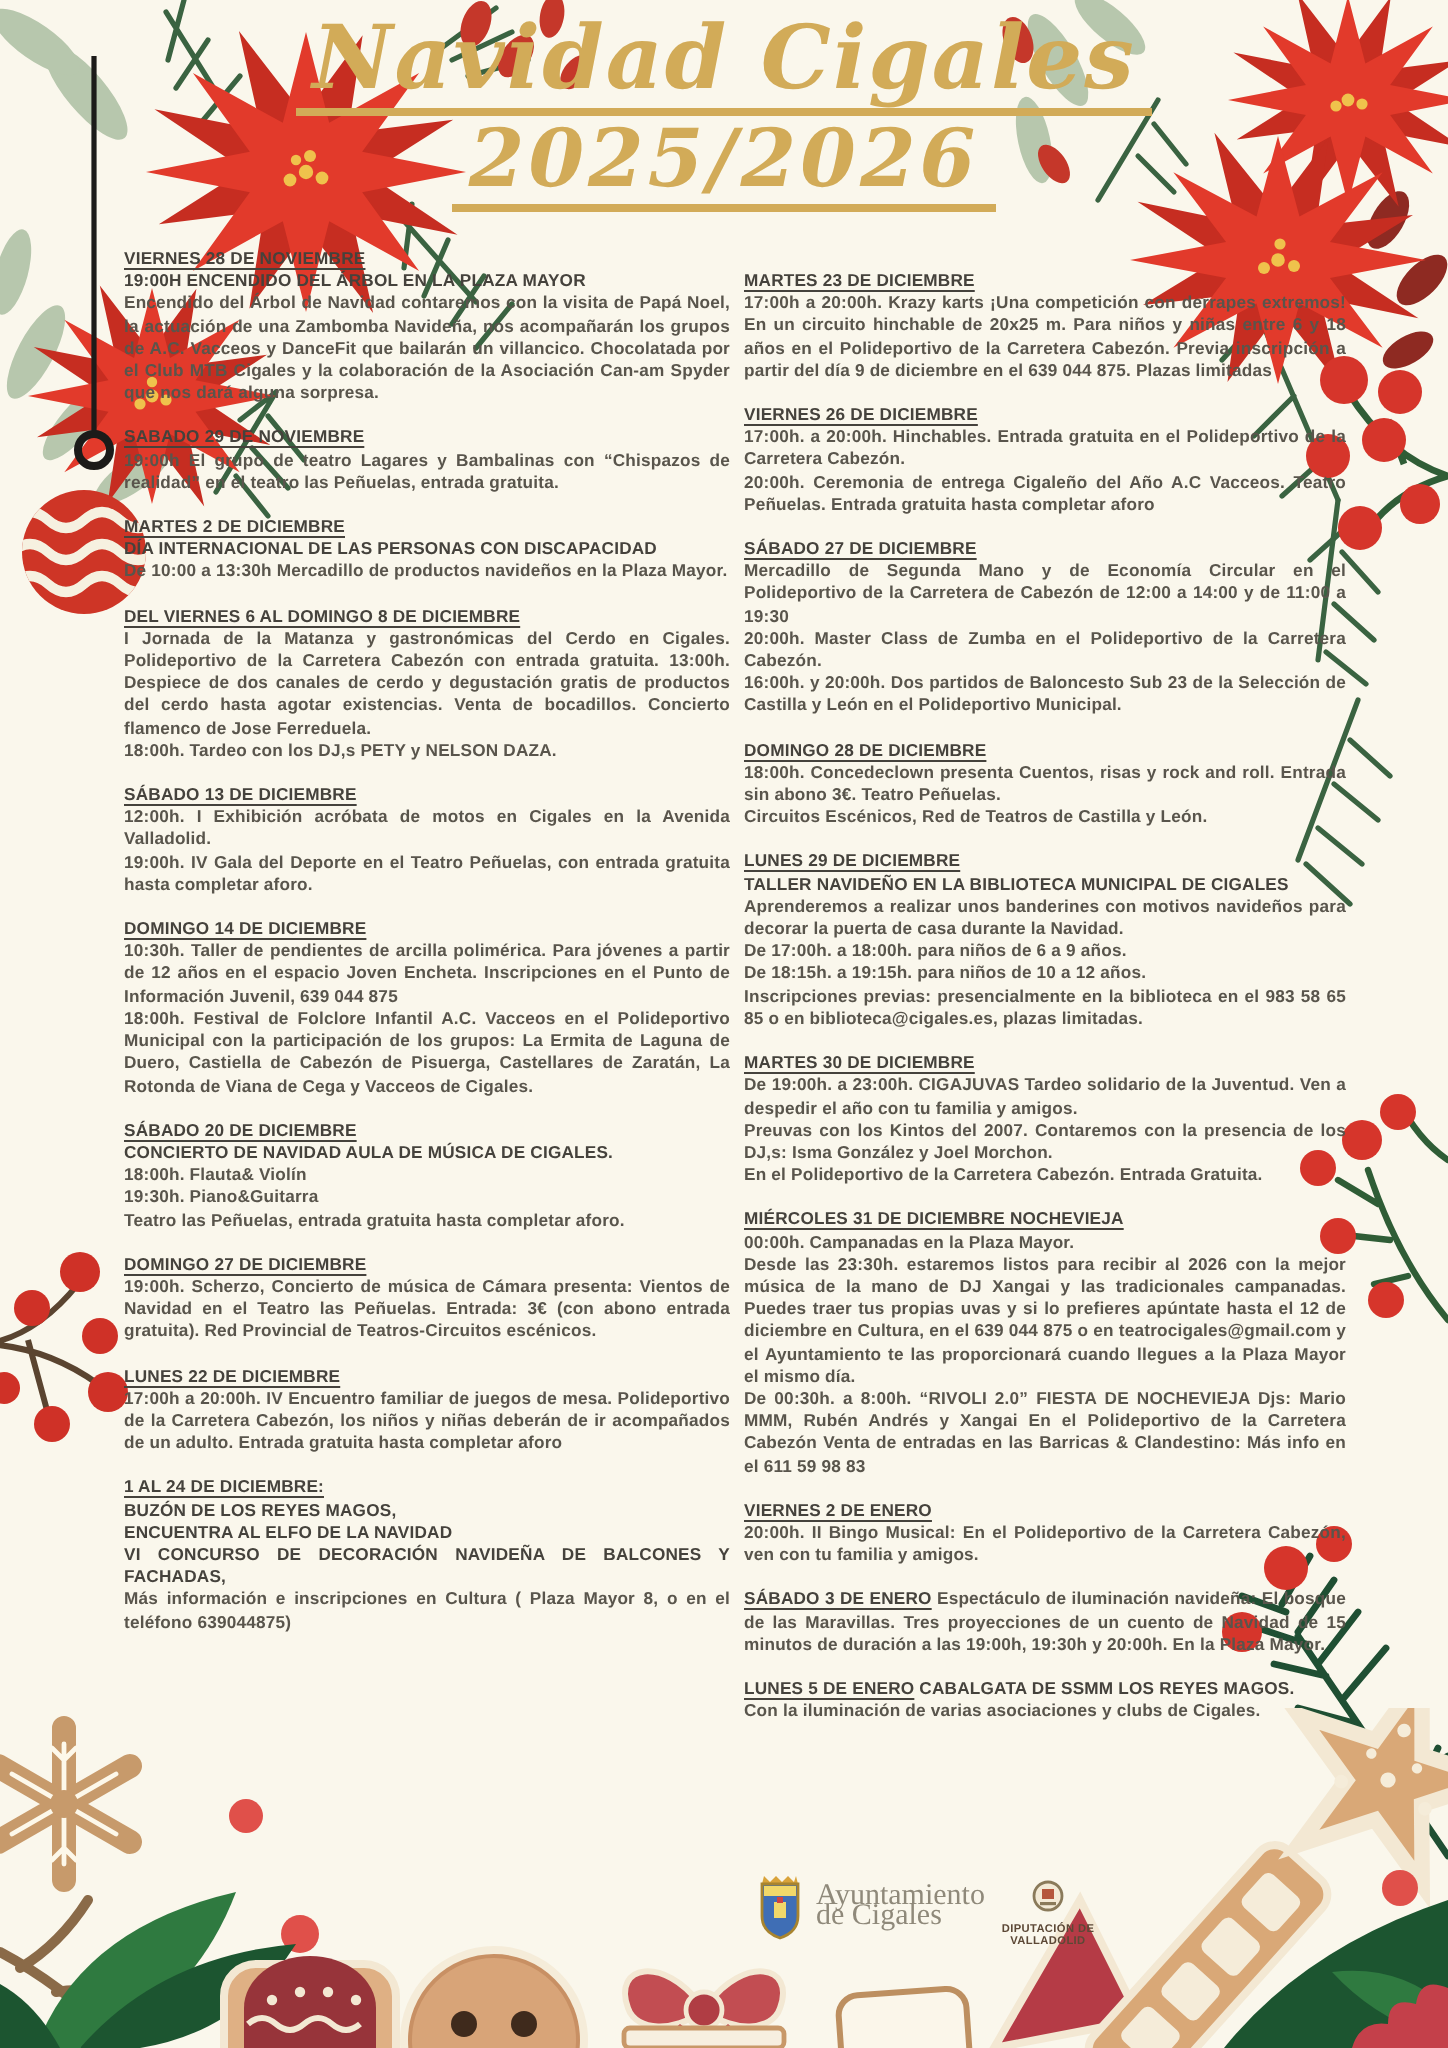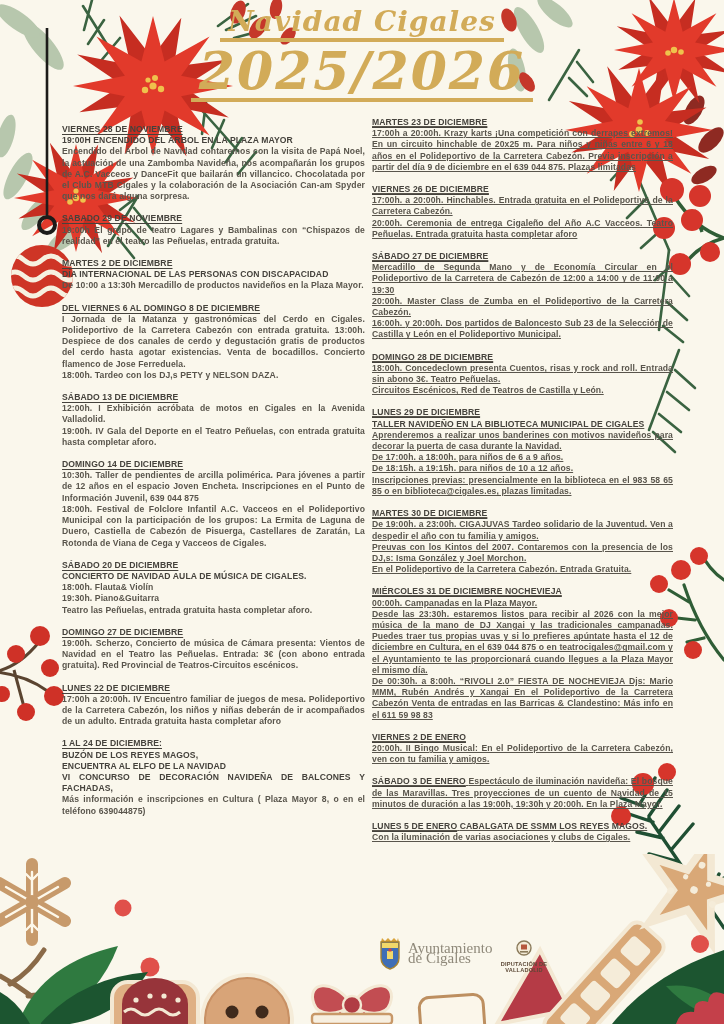--- a/index.html
+++ b/index.html
@@ -5,27 +5,27 @@
   html,body{margin:0;padding:0;background:#ddd;}
   .poster{
     position:relative;width:724px;height:1024px;margin:0 auto;
     background:#faf7ec;overflow:hidden;
     font-family:"Liberation Sans",sans-serif;
   }
   
   .title{position:absolute;top:8px;left:0;right:0;text-align:center;z-index:6;
          font-family:"DejaVu Serif",serif;font-style:italic;font-weight:bold;color:#d2ab58;}
   .title .tline{display:inline-block;line-height:1.02;padding:0 8px 1px;border-bottom:4px solid #d2ab58;}
-  .title .t1{font-size:28px;letter-spacing:1px;}
-  .title .t2{font-size:52px;letter-spacing:2px;margin-top:2px;}
+  .title .t1{font-size:44px;letter-spacing:1px;}
+  .title .t2{font-size:40px;letter-spacing:2px;margin-top:2px;}
   
   .col{position:absolute;z-index:5;font-size:8.6px;line-height:11.2px;font-weight:bold;
        color:#59554c;text-align:justify;letter-spacing:0.1px;}
   .col-left{left:62px;top:124px;width:303px;}
-  .col-right{left:372px;top:117px;width:301px;text-decoration:underline;}
+  .col-right{left:372px;top:135px;width:301px;}
   .event{margin-bottom:11px;}
   .event p{margin:0;}
   .evt-heading{color:#45423c;text-decoration:underline;text-decoration-thickness:1.2px;text-underline-offset:1.8px;}
   .evt-bold{color:#45423c;margin-top:15px;}
   .gap{margin-top:11px;}
   
   .deco{position:absolute;z-index:1;pointer-events:none;}
   
   .logos{position:absolute;left:0;top:932px;width:724px;height:50px;z-index:5;}
   .logo-cig{position:absolute;left:378px;top:4px;display:flex;align-items:center;gap:6px;}

